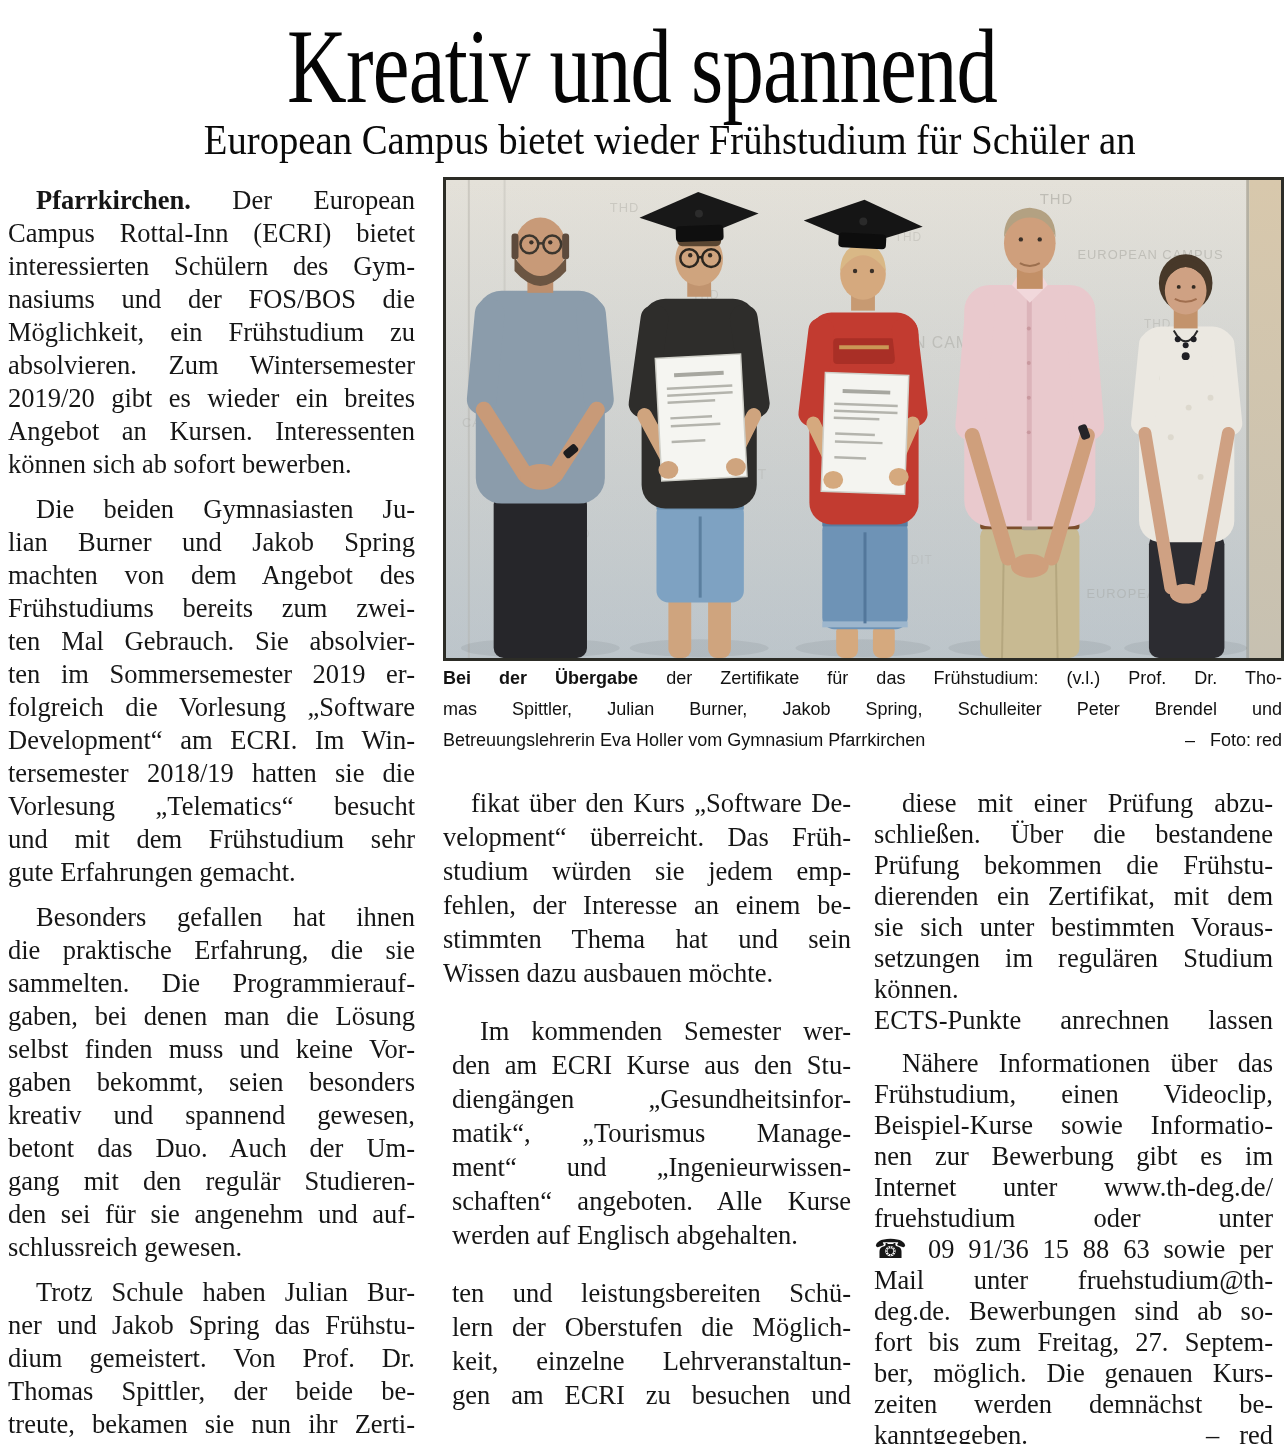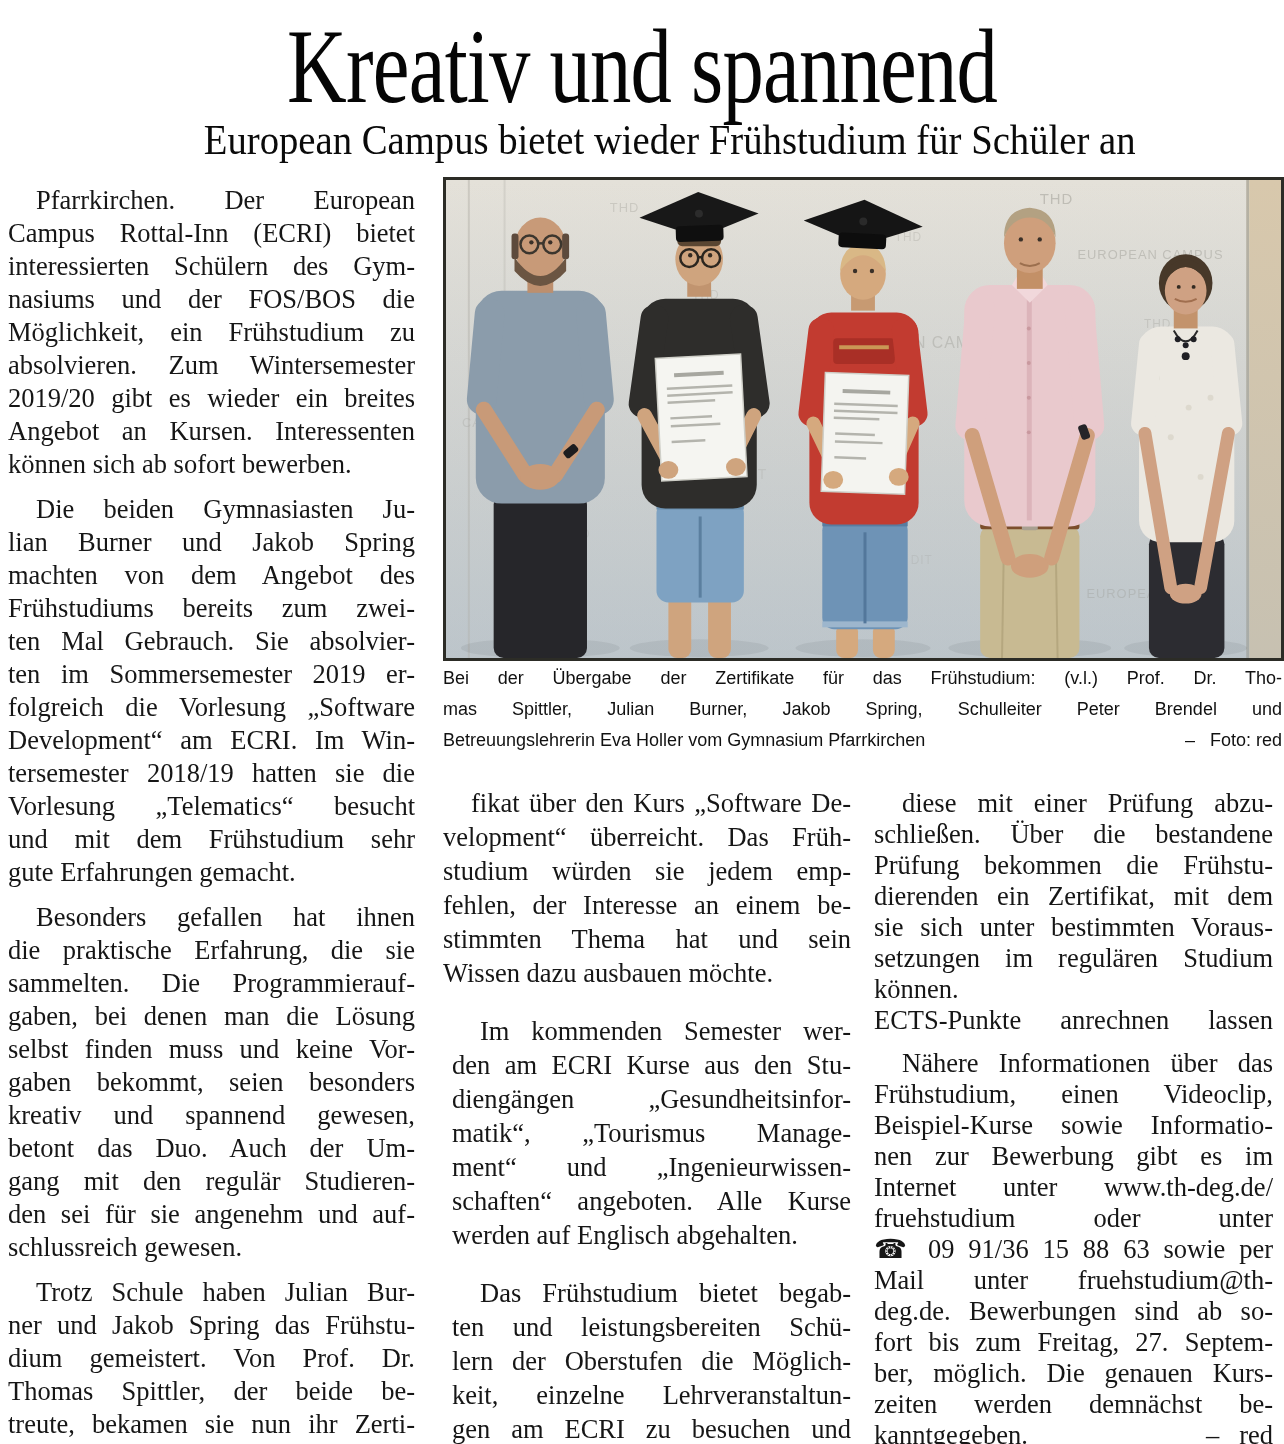--- a/index.html
+++ b/index.html
@@ -26,21 +26,21 @@
   .col .line.last{text-align-last:left;}
   .col .line.first{padding-left:28px;}
   #col1{left:8px;top:184px;width:407px;line-height:33px;}
   #col1 .para + .para{margin-top:12px;}
   #col2{left:443px;top:786px;width:408px;line-height:34px;}
   #col2 .para + .para{margin-top:24px;margin-left:9px;}
   #col3{left:874px;top:788px;width:399px;line-height:31px;}
   #col3 .para + .para{margin-top:12px;}
   .line.split{display:flex;justify-content:space-between;text-align-last:auto;}
   .line.split .sr{white-space:pre;}
-  b{font-weight:normal;}
+  b{font-weight:bold;}
   
   .photo{
     position:absolute;left:443px;top:177px;width:841px;height:484px;
     border:3px solid #2c2c26;box-sizing:border-box;background:#d8d6cf;
   }
   .photo svg{display:block;width:100%;height:100%;}
   
   .caption{
     position:absolute;left:443px;top:663px;width:839px;
     font-family:"Liberation Sans","DejaVu Sans",sans-serif;
@@ -329,21 +329,20 @@
     <div class="para">
       <div class="line first">Im kommenden Semester wer-</div>
       <div class="line">den am ECRI Kurse aus den Stu-</div>
       <div class="line">diengängen „Gesundheitsinfor-</div>
       <div class="line">matik“, „Tourismus Manage-</div>
       <div class="line">ment“ und „Ingenieurwissen-</div>
       <div class="line">schaften“ angeboten. Alle Kurse</div>
       <div class="line last">werden auf Englisch abgehalten.</div>
     </div>
     <div class="para">
-      <div class="line first">Das Frühstudium bietet begab-</div>
       <div class="line">ten und leistungsbereiten Schü-</div>
       <div class="line">lern der Oberstufen die Möglich-</div>
       <div class="line">keit, einzelne Lehrveranstaltun-</div>
       <div class="line">gen am ECRI zu besuchen und</div>
     </div>
   </div>
 <div class="col" id="col3">
     <div class="para">
       <div class="line first">diese mit einer Prüfung abzu-</div>
       <div class="line">schließen. Über die bestandene</div>

